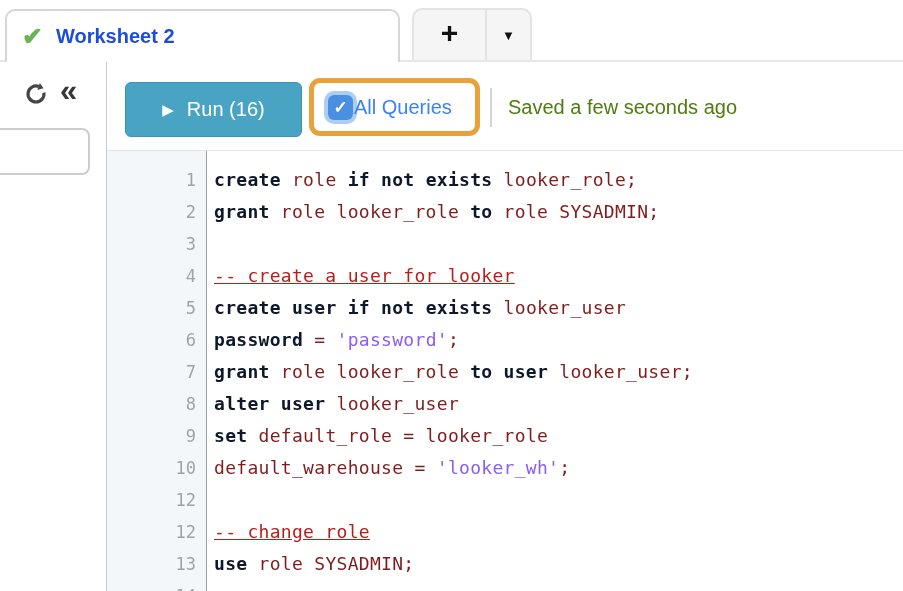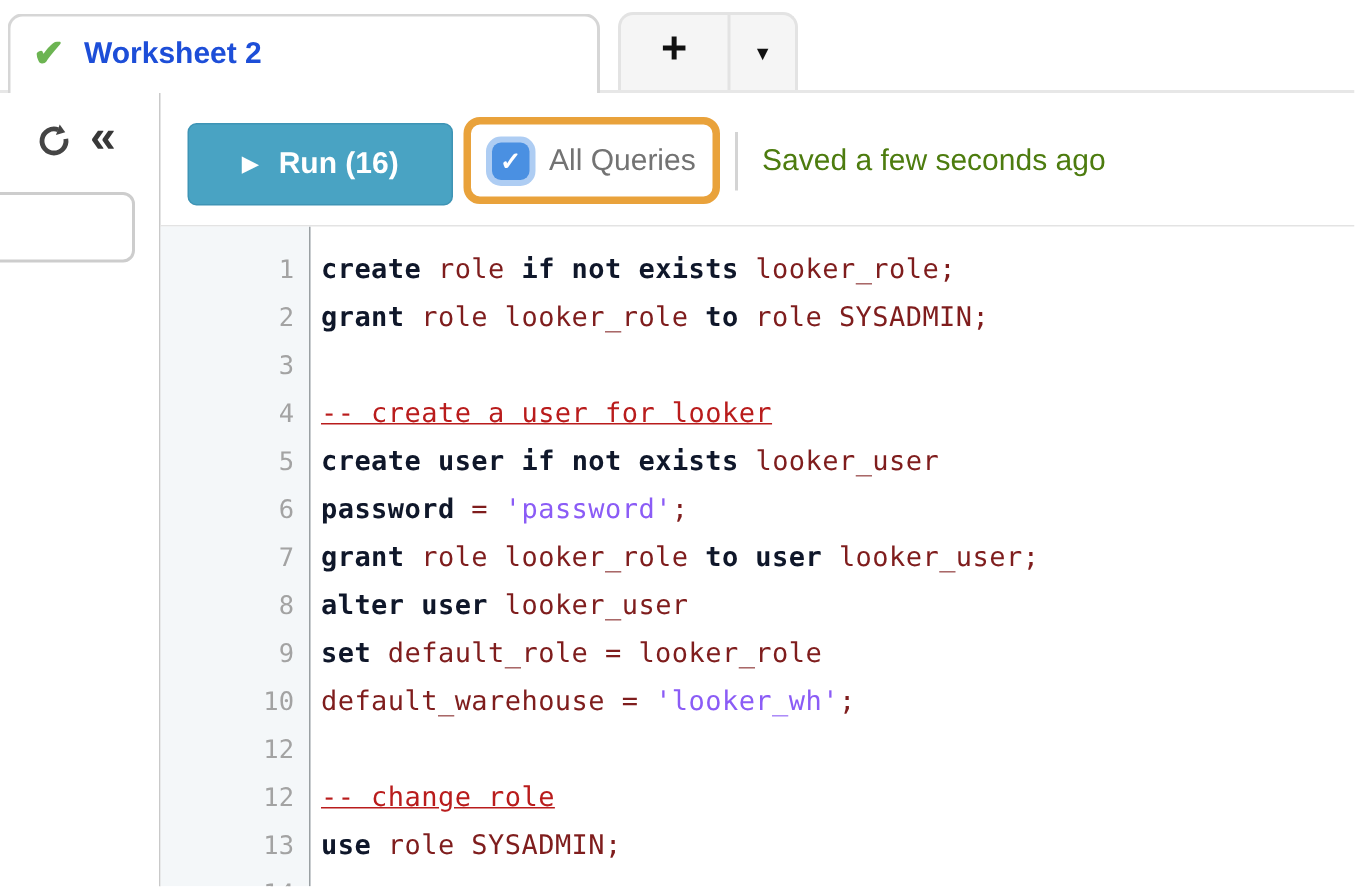--- a/index.html
+++ b/index.html
@@ -39,34 +39,34 @@
   .v-divider { position:absolute; left:106px; top:62px; width:1px; height:529px; background:#c9c9c9; }
 
   
   .run-button {
     position:absolute; left:125px; top:82px; width:177px; height:55px;
     background:#49a3c3; border:1px solid #3e94b5; border-radius:6px;
     display:flex; align-items:center; justify-content:center; gap:13px;
     color:#fff; cursor:pointer;
   }
   .run-play { font-size:15px; line-height:1; }
-  .run-label { font-size:20px; font-weight:bold; }
+  .run-label { font-size:20px; font-weight:normal; }
 
   .all-queries-highlight {
     position:absolute; left:309px; top:78px; width:171px; height:58px;
     border:5px solid #e9a23b; border-radius:11px;
     display:flex; align-items:center; padding-left:9px;
   }
   .aq-checkbox {
     width:25px; height:25px; margin-left:5px; background:#4a90e2; border-radius:6px;
     box-shadow:0 0 0 4px #aecdf3; display:flex; align-items:center; justify-content:center;
     cursor:pointer; flex:none;
   }
   .aq-check { color:#fff; font-size:17px; font-weight:bold; line-height:1; }
-  .aq-label { margin-left:13px; font-size:20px; color:#737373; cursor:pointer; white-space:nowrap; }
+  .aq-label { margin-left:1px; font-size:20px; color:#3b82f6; cursor:pointer; white-space:nowrap; }
 
   .status-divider { position:absolute; left:490px; top:88px; width:2px; height:39px; background:#d4d4d4; }
   .saved-status { position:absolute; left:508px; top:96px; font-size:20px; color:#4d7c0f; white-space:nowrap; }
   .toolbar-border { position:absolute; left:107px; top:150px; width:796px; height:1px; background:#e3e3e3; }
 
   
   .editor {
     position:absolute; left:107px; top:151px; width:796px; height:440px; overflow:hidden;
     display:flex; font-family:"DejaVu Sans Mono", "Liberation Mono", monospace;
     font-size:18px; line-height:32px;

